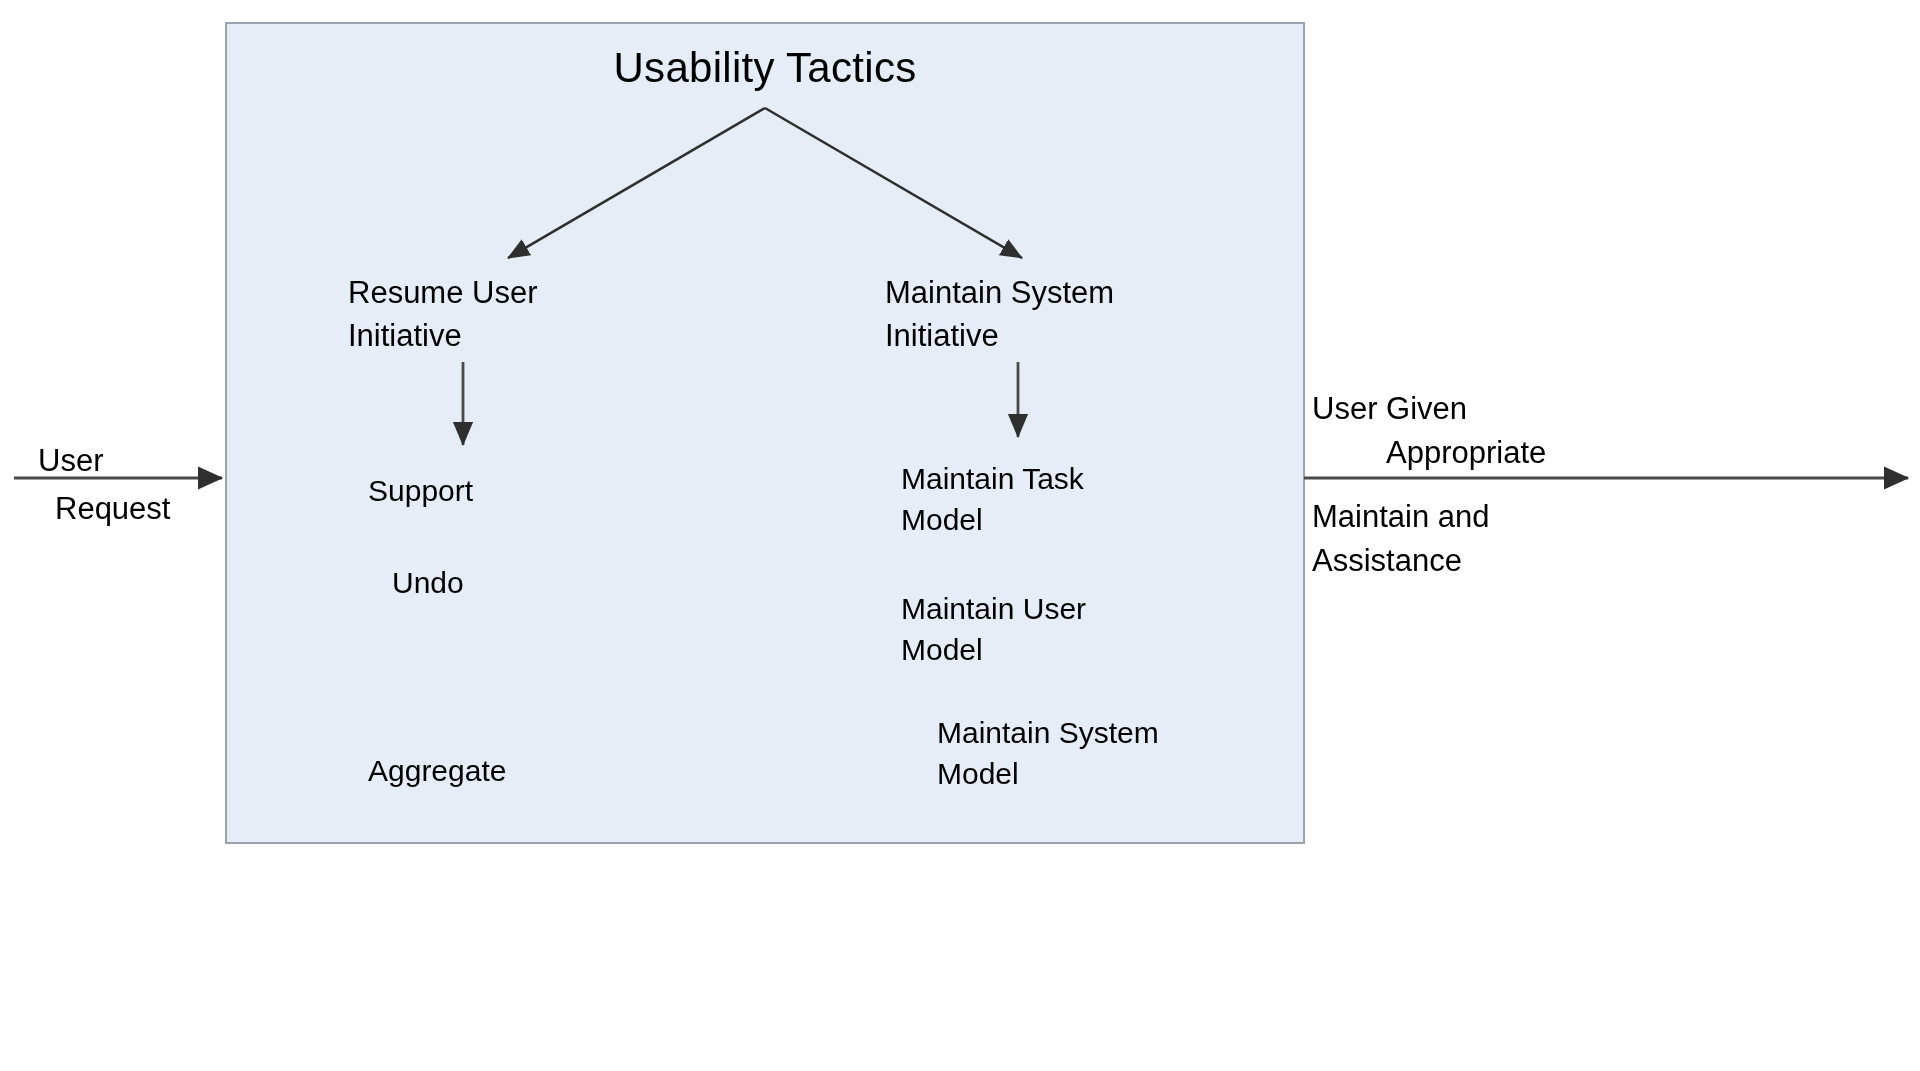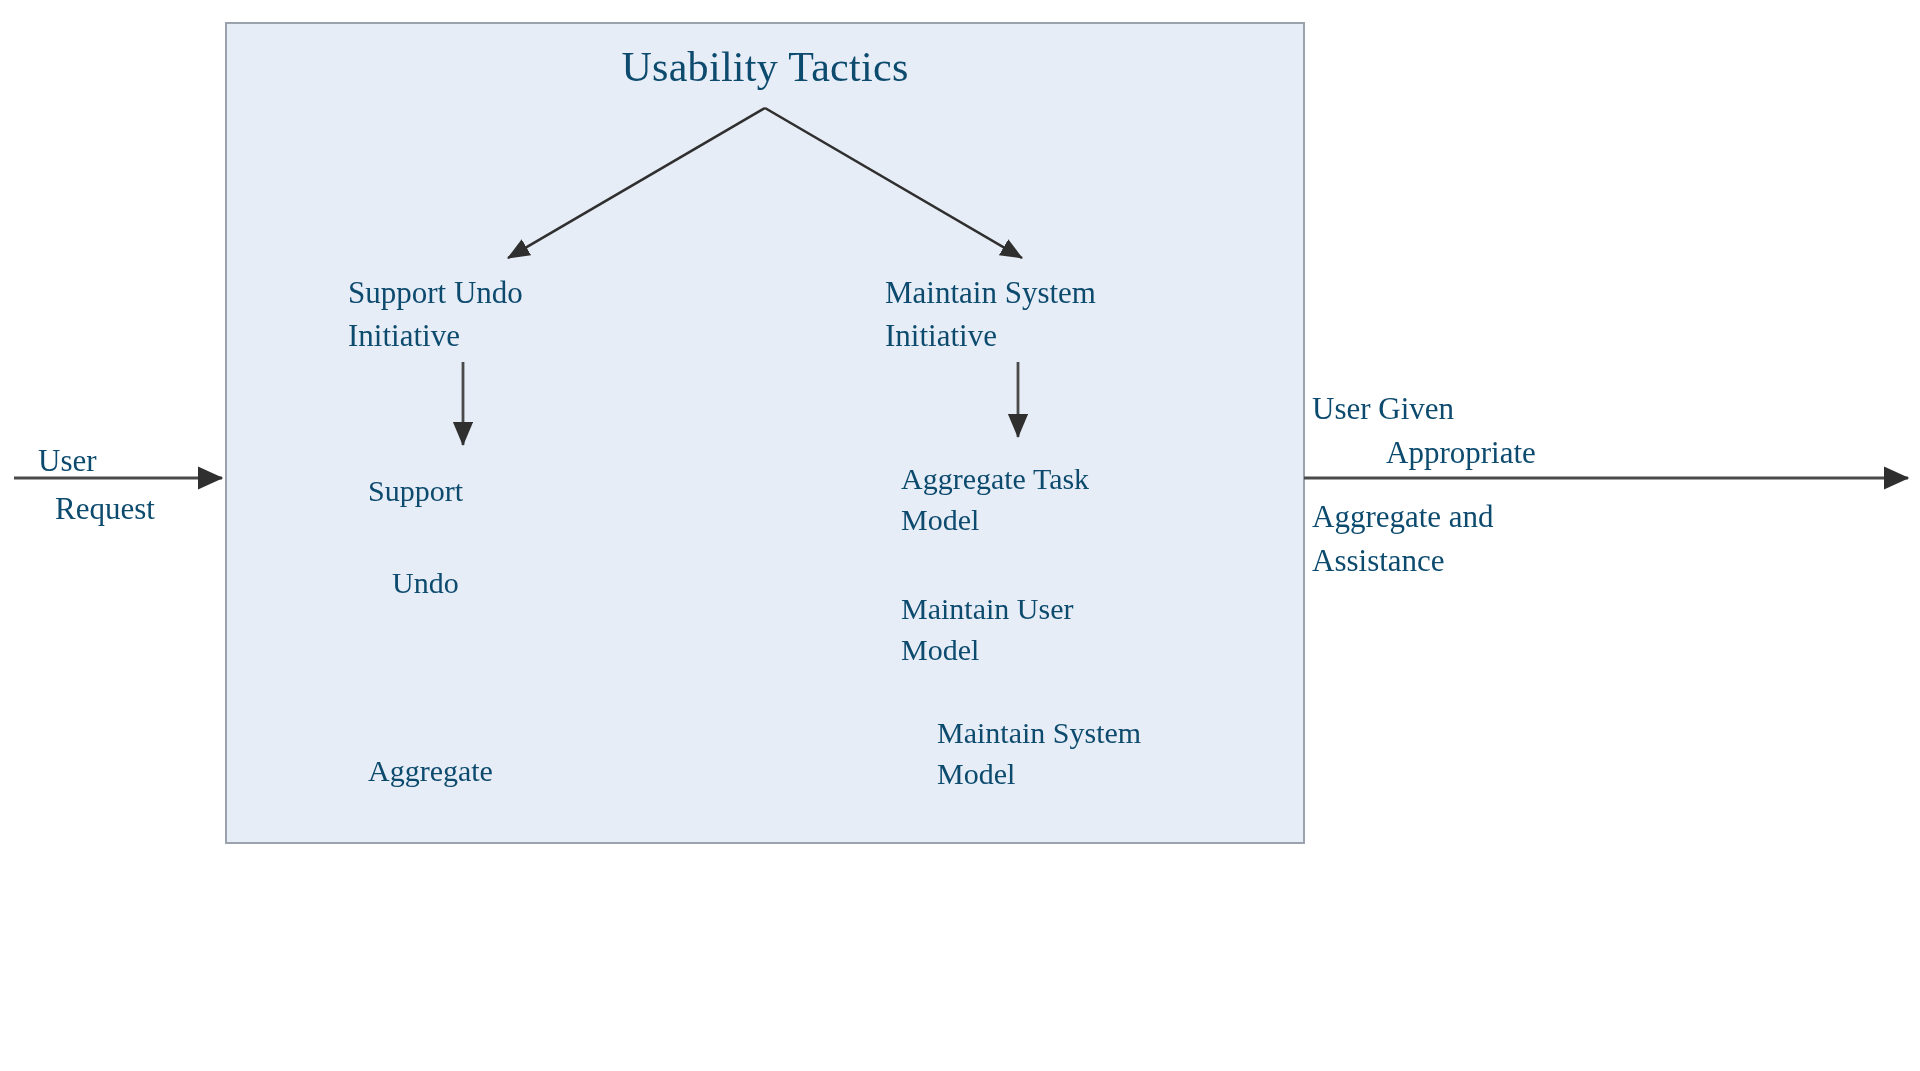--- a/index.html
+++ b/index.html
@@ -38,23 +38,22 @@
     top: 0;
     width: 1920px;
     height: 1071px;
     pointer-events: none;
   }
 
   
   .txt {
     position: absolute;
     white-space: pre;
-    color: #0c4a6e;
+    color: #000000;
     line-height: 1.32;
-    font-family: Liberation Serif, serif;
   }
 
   #diagram-title {
     left: 225px;
     top: 40px;
     width: 1080px;
     text-align: center;
     font-size: 42px;
     letter-spacing: 0.3px;
   }
@@ -120,30 +119,30 @@
     <line x1="1018" y1="362" x2="1018" y2="437" stroke="#4a4a4a" stroke-width="2.8" marker-end="url(#arrowhead-thin)"></line>
   </svg>
 
   <div class="txt" id="diagram-title">Usability Tactics</div>
 
   <div class="txt io-label" id="input-label-top">User</div>
   <div class="txt io-label" id="input-label-bottom">Request</div>
 
   <div class="txt io-label" id="output-label-line1">User Given</div>
   <div class="txt io-label" id="output-label-line2">Appropriate</div>
-  <div class="txt io-label" id="output-label-line3">Aggregate and</div>
+  <div class="txt io-label" id="output-label-line3">Maintain and</div>
   <div class="txt io-label" id="output-label-line4">Assistance</div>
 
-  <div class="txt branch-label" id="branch-label-left"><span>Support Undo</span><br><span>Initiative</span></div>
+  <div class="txt branch-label" id="branch-label-left"><span>Resume User</span><br><span>Initiative</span></div>
 
   <div class="txt tactic-item" id="tactic-cancel">Support</div>
   <div class="txt tactic-item" id="tactic-undo">Undo</div>
   <div class="txt tactic-item" id="tactic-aggregate">Aggregate</div>
 
   <div class="txt branch-label" id="branch-label-right"><span>Maintain System</span><br><span>Initiative</span></div>
 
-  <div class="txt tactic-item" id="tactic-maintain-task"><span>Aggregate Task</span><br><span>Model</span></div>
+  <div class="txt tactic-item" id="tactic-maintain-task"><span>Maintain Task</span><br><span>Model</span></div>
 
   <div class="txt tactic-item" id="tactic-maintain-user"><span>Maintain User</span><br><span>Model</span></div>
 
   <div class="txt tactic-item" id="tactic-maintain-system"><span>Maintain System</span><br><span>Model</span></div>
 
 </div>
 
 </body></html>

